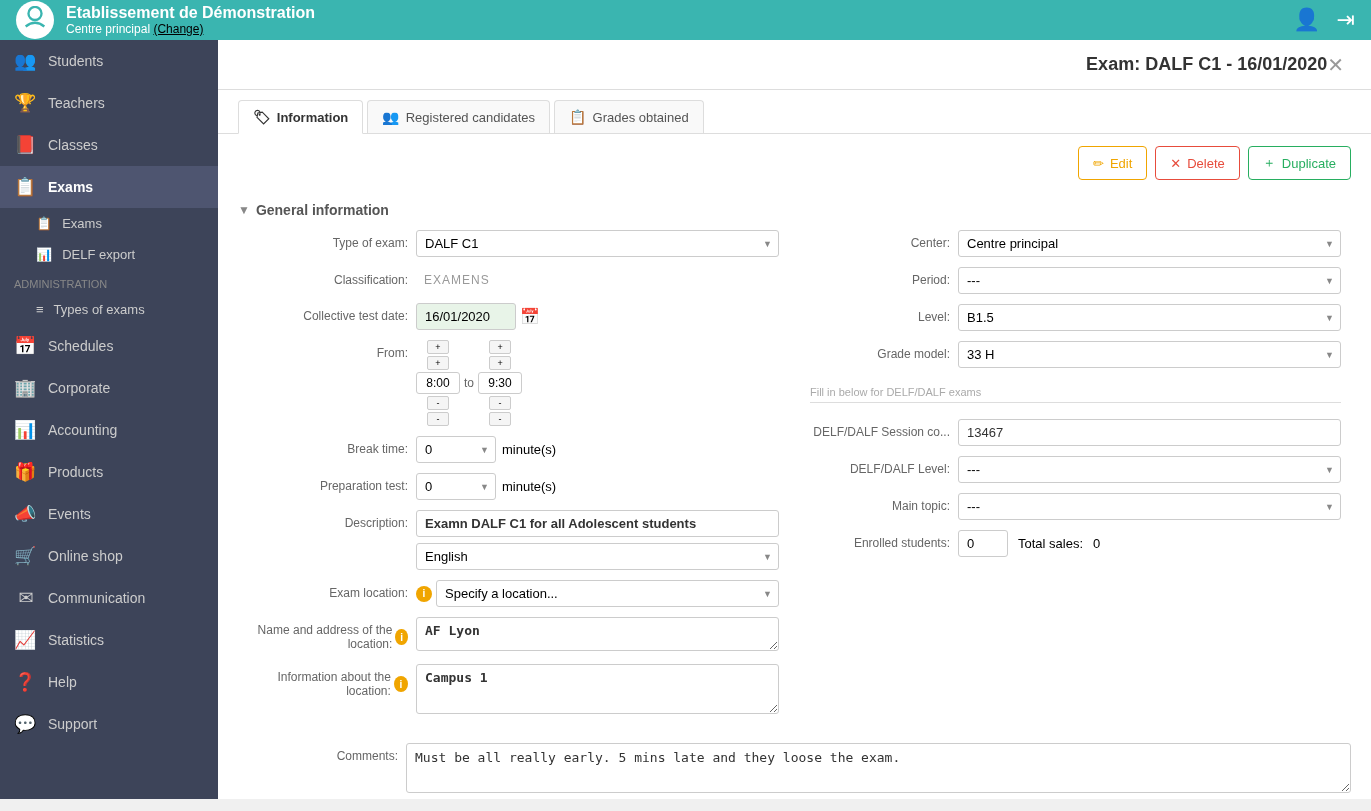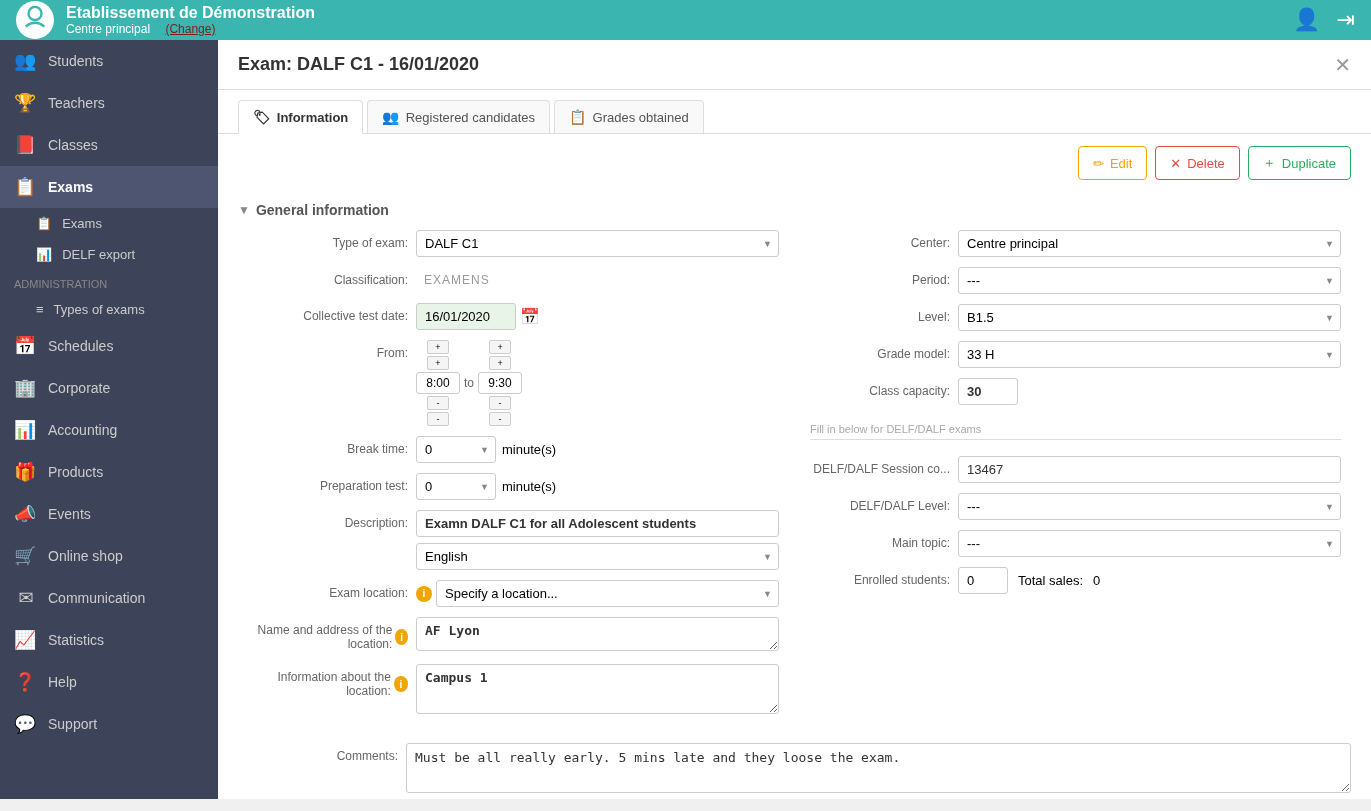--- a/index.html
+++ b/index.html
@@ -19,21 +19,21 @@
       width: 38px; height: 38px;
       background: white;
       border-radius: 50%;
       display: flex; align-items: center; justify-content: center;
       overflow: hidden;
     }
     .header-logo svg { width: 28px; height: 28px; }
     .header-title { color: white; }
     .header-title .main-title { font-size: 16px; font-weight: bold; }
     .header-title .sub-title { font-size: 12px; }
-    .header-title .sub-title a { color: #7f1d1d; text-decoration: underline; cursor: pointer; margin-left: 12px; }
+    .header-title .sub-title a { color: #000000; text-decoration: underline; cursor: pointer; }
     .header-right { display: flex; gap: 16px; }
     .header-icon { color: white; font-size: 22px; cursor: pointer; }
 
     
     .layout { display: flex; height: calc(100vh - 52px); }
 
     
     .sidebar {
       width: 218px;
       background: #3d4459;
@@ -77,25 +77,24 @@
 
     
     .exam-panel {
       background: white;
       margin: 0;
       min-height: 100%;
     }
     .exam-header {
       display: flex;
       align-items: center;
-      justify-content: space-between;
-      padding: 14px 20px;
+      justify-content: flex-end;
+      padding: 14px 27px;
       border-bottom: 1px solid #ddd;
       background: white;
-      gap: 9px;
     }
     .exam-header h2 { font-size: 18px; color: #333; }
     .close-btn {
       font-size: 20px;
       color: #999;
       cursor: pointer;
       line-height: 1;
     }
 
     
@@ -686,26 +685,20 @@
               <div class="form-label-right">Grade model:</div>
               <div class="form-control">
                 <div class="select-wrapper">
                   <select>
                     <option>33 H</option>
                   </select>
                 </div>
               </div>
             </div>
 
-            <div class="form-row">
-              <div class="form-label-right">Class capacity:</div>
-              <div class="form-control">
-                <input type="text" class="capacity-input" value="30" style="width: 60px; font-weight: bold;">
-              </div>
-            </div>
 
             <div class="fill-label" style="font-size:11px;color:#aaa;padding:8px 0 4px;border-bottom:1px solid #ddd;margin-bottom:16px;">Fill in below for DELF/DALF exams</div>
 
             <div class="form-row">
               <div class="form-label-right">DELF/DALF Session co...</div>
               <div class="form-control">
                 <input type="text" class="session-input" value="13467" style="">
               </div>
             </div>
 

